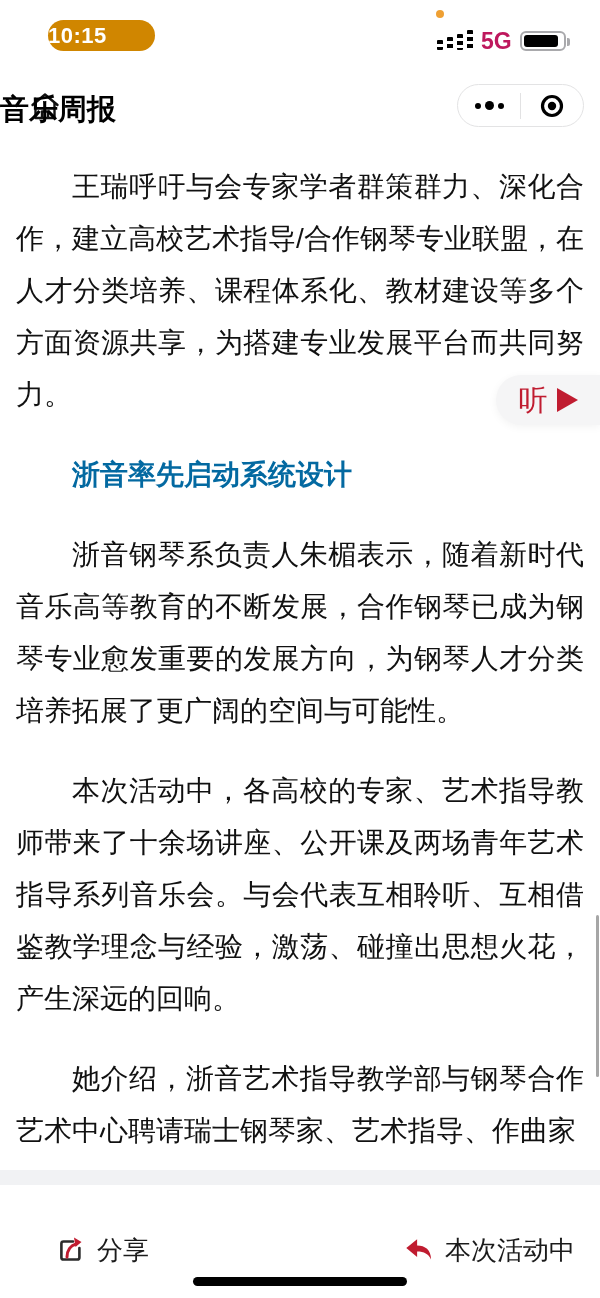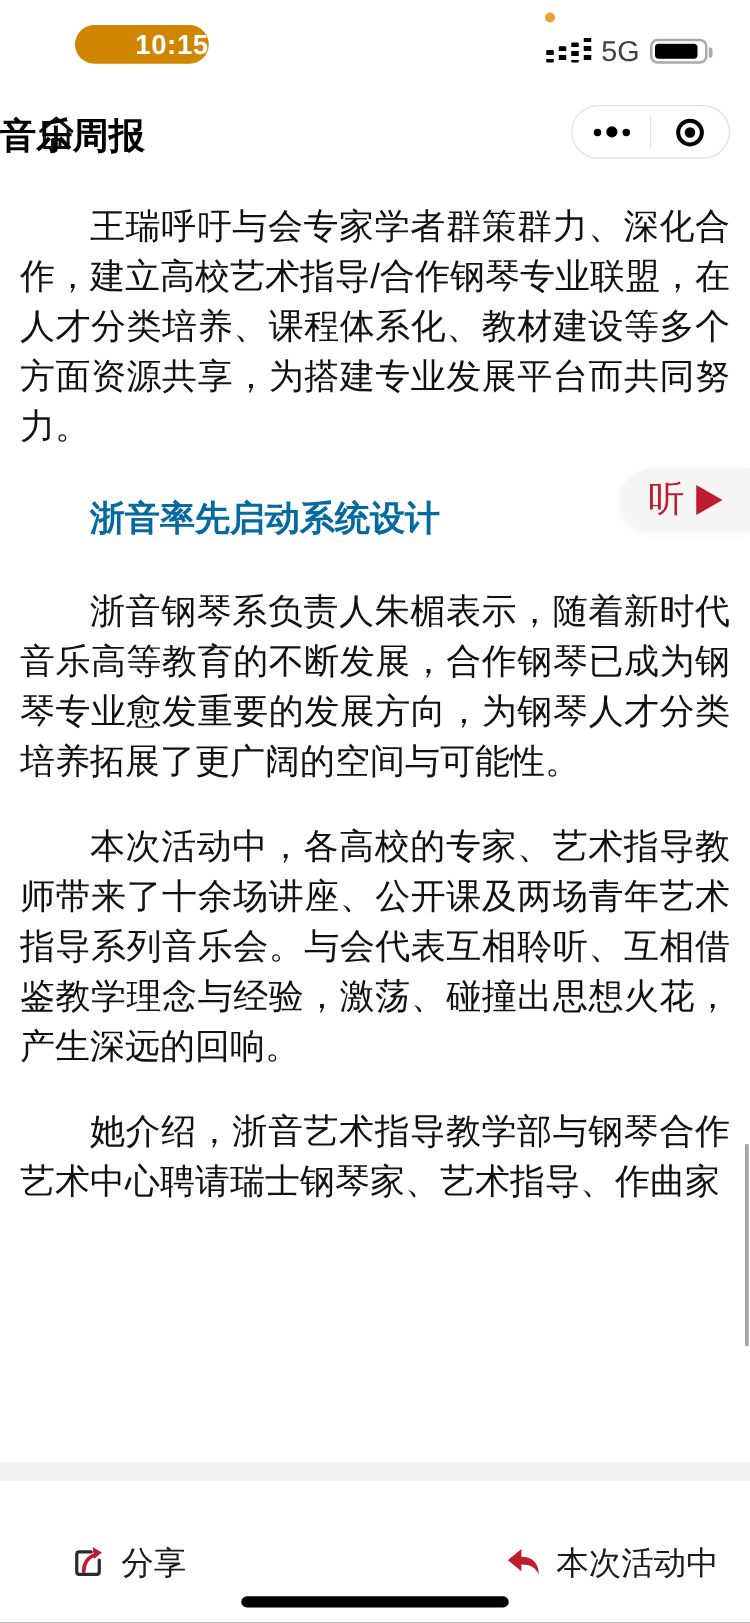--- a/index.html
+++ b/index.html
@@ -4,36 +4,36 @@
 <style>
   html,body{margin:0;padding:0;background:#888;}
   .screen{
     position:relative;width:600px;height:1298px;background:#ffffff;
     margin:0 auto;overflow:hidden;
     font-family:"Liberation Sans","DejaVu Sans",sans-serif;
     -webkit-font-smoothing:antialiased;
   }
   
   .time-pill{
-    position:absolute;left:60px;top:20px;width:107px;height:31px;
+    position:absolute;left:48px;top:20px;width:107px;height:31px;
     border-radius:16px;background:#d08600;color:#fff;
-    font-size:22px;font-weight:700;line-height:31px;text-align:right;
+    font-size:22px;font-weight:700;line-height:31px;text-align:left;
     letter-spacing:.5px;
   }
   .privacy-dot{position:absolute;left:436px;top:10px;width:8px;height:8px;border-radius:50%;background:#efa033;}
   .signal{position:absolute;left:437px;top:30px;display:flex;align-items:flex-end;gap:4px;height:20px;}
   .signal i{
     display:block;width:6px;border-radius:1px;
     background:repeating-linear-gradient(180deg,#000 0 4px,rgba(0,0,0,0) 4px 7px);
   }
   .signal i:nth-child(1){height:10px}
   .signal i:nth-child(2){height:13px}
   .signal i:nth-child(3){height:16px}
   .signal i:nth-child(4){height:20px}
-  .net-label{position:absolute;left:481px;top:28px;font-size:23px;font-weight:400;color:#404040;}
+  .net-label{position:absolute;left:481px;top:28px;font-size:23px;font-weight:700;color:#be185d;}
   .battery{position:absolute;left:520px;top:31px;width:46px;height:20px;border:2px solid #a9a9ac;border-radius:6px;box-sizing:border-box;}
   .battery .level{position:absolute;left:2px;top:2px;bottom:2px;width:34px;background:#000;border-radius:3px;}
   .battery .nub{position:absolute;right:-6px;top:5px;width:3px;height:8px;background:#a9a9ac;border-radius:0 2px 2px 0;}
   
   .nav-home{position:absolute;left:28px;top:90px;width:34px;height:34px;cursor:pointer;}
   .nav-title{position:absolute;left:0;right:0;top:93px;text-align:left;font-size:29px;font-weight:700;color:#000;line-height:32px;}
   .capsule{
     position:absolute;left:457px;top:84px;width:127px;height:43px;box-sizing:border-box;
     border:1.5px solid #e3e3e4;border-radius:22px;background:#fff;
     display:flex;align-items:center;
@@ -41,21 +41,21 @@
   .capsule .half{flex:1;display:flex;align-items:center;justify-content:center;height:100%;cursor:pointer;}
   .capsule .dots{display:flex;align-items:center;gap:4px;}
   .capsule .dots b{display:block;background:#000;border-radius:50%;}
   .capsule .dots b:nth-child(1),.capsule .dots b:nth-child(3){width:6px;height:6px;}
   .capsule .dots b:nth-child(2){width:9px;height:9px;}
   .capsule .sep{width:1px;height:26px;background:#e2e2e3;}
   
   .content{position:absolute;left:0;top:141px;width:600px;height:1029px;overflow:hidden;}
   .article{padding:20px 16px 0 16px;}
   .article p{
-    margin:0 0 28px 0;font-size:28px;line-height:40px;color:#111;
+    margin:0 0 28px 0;font-size:28px;line-height:52px;color:#111;
     text-align:justify;text-indent:2em;
   }
   .article h2{
     margin:28px 0;font-size:28px;line-height:52px;color:#0369a1;
     font-weight:700;text-indent:2em;
   }
   
   .listen-btn{
     position:absolute;right:0;top:375px;width:104px;height:50px;
     background:#f5f5f6;border-radius:25px 0 0 25px;

